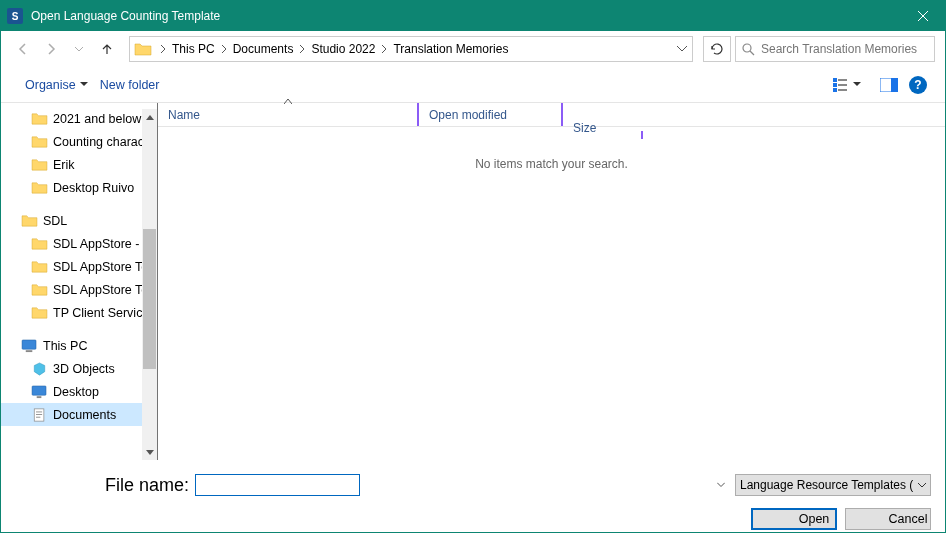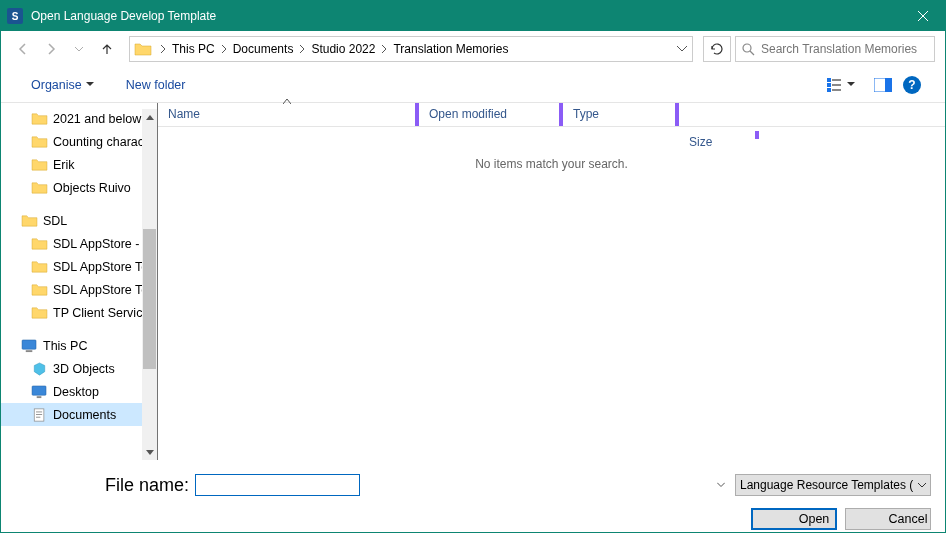--- a/index.html
+++ b/index.html
@@ -14,40 +14,40 @@
 .addr-bar { flex: 1; height: 26px; border: 1px solid #ccc; display: flex; align-items: center; margin: 0 6px; background: #fff; }
 .addr-folder-icon { width: 22px; height: 22px; display: flex; align-items: center; justify-content: center; margin: 0 2px; }
 .crumb { display: flex; align-items: center; cursor: pointer; padding: 0 2px; font-size: 12px; color: #000; }
 .crumb-sep { color: #666; padding: 0 4px; font-size: 10px; display: flex; align-items: center; }
 .crumb-sep svg { display: block; }
 .addr-dropdown { margin-left: auto; width: 20px; height: 24px; display: flex; align-items: center; justify-content: center; color: #555; cursor: pointer; }
 .refresh-btn { width: 28px; height: 26px; border: 1px solid #ccc; display: flex; align-items: center; justify-content: center; cursor: pointer; }
 .search-box { width: 200px; height: 26px; border: 1px solid #ccc; display: flex; align-items: center; margin-left: 0; padding: 0 6px; }
 .search-box input { border: none; outline: none; flex: 1; font-size: 12px; color: #555; }
 .search-box .search-icon { color: #888; margin-right: 6px; }
-.toolbar { height: 36px; display: flex; align-items: center; padding: 0 24px; border-bottom: 1px solid #e5e5e5; background: #fff; }
+.toolbar { height: 36px; display: flex; align-items: center; padding: 0 18px; border-bottom: 1px solid #e5e5e5; background: #fff; }
 .toolbar-btn { padding: 4px 6px; font-size: 12.5px; color: #1a4ba0; cursor: pointer; display: flex; align-items: center; gap: 4px; border-radius: 2px; }
 .toolbar-spacer { flex: 1; }
 .toolbar-icon-btn { width: 28px; height: 26px; display: flex; align-items: center; justify-content: center; cursor: pointer; border-radius: 2px; }
 .view-btn { display: flex; align-items: center; gap: 2px; padding: 2px 4px; cursor: pointer; border-radius: 2px; }
 .help-btn { width: 18px; height: 18px; border-radius: 50%; background: #0067c0; color: #fff; display: flex; align-items: center; justify-content: center; font-size: 12px; font-weight: bold; cursor: pointer; margin-left: 6px; }
 .content { display: flex; height: 357px; }
 .tree { width: 157px; overflow: hidden; border-right: 1px solid #737373; font-size: 12.5px; position: relative; }
 .tree-inner { padding-top: 4px; }
 .tree-item { display: flex; align-items: center; height: 23px; padding-left: 24px; cursor: pointer; white-space: nowrap; overflow: hidden; gap: 5px; }
 .tree-item.selected { background: #cce8ff; }
 .tree-item.indent2 { padding-left: 30px; }
 .tree-item.heading { padding-left: 20px; margin-top: 10px; }
 .folder-icon { width: 17px; height: 14px; flex-shrink: 0; }
 .tree-scrollbar { position: absolute; right: 0; top: 6px; bottom: 0; width: 15px; background: #f0f0f0; }
 .tree-scroll-up, .tree-scroll-down { height: 16px; display: flex; align-items: center; justify-content: center; color: #555; cursor: pointer; font-size: 9px; }
 .tree-scroll-thumb { position: absolute; left: 1px; right: 1px; top: 120px; height: 140px; background: #c0c0c0; border-radius: 0; }
 .filelist { flex: 1; position: relative; }
 .filelist-header { display: flex; height: 24px; border-bottom: 1px solid #e5e5e5; font-size: 12px; color: #34578c; }
-.filelist-header > div { padding: 4px 10px; border-right: 4px solid #8b5cf6; cursor: pointer; display: flex; align-items: flex-start; gap: 4px; }
+.filelist-header > div { padding: 4px 10px; border-right: 2px solid #8b5cf6; cursor: pointer; display: flex; align-items: flex-end; gap: 4px; }
 .col-name { width: 261px; position: relative; }
 .col-sort { position: absolute; top: -4px; left: 50%; transform: translateX(-50%); color: #555; font-size: 9px; }
 .col-date { width: 144px; }
 .col-type { width: 116px; }
 .col-size { width: 80px; margin-top: 28px; }
 .empty-msg { text-align: center; color: #666; font-size: 12px; padding: 30px; }
 .bottom { padding: 14px 14px; background: #fff; }
 .filename-row { display: flex; align-items: center; gap: 6px; margin-bottom: 12px; }
 .filename-label { font-size: 18px; color: #000; width: 174px; text-align: right; }
 .filename-input { flex: 1; height: 22px; border: 1px solid #0067c0; outline: none; padding: 0 4px; font-size: 12px; }
@@ -57,21 +57,21 @@
 .button-row { display: flex; justify-content: flex-end; gap: 8px; }
 .dlg-btn { width: 86px; height: 22px; border: 1px solid #adadad; background: #e1e1e1; font-size: 12.5px; cursor: pointer; display: flex; align-items: center; justify-content: center; padding-left: 40px; }
 .dlg-btn.primary { border: 1px solid #0067c0; background: #e1e1e1; box-shadow: inset 0 0 0 1px #0067c0; }
 svg { display: block; }
 </style>
 </head>
 <body>
 
 <div class="titlebar">
   <div class="app-icon">S</div>
-  <div class="title">Open Language Develop Template</div>
+  <div class="title">Open Language Counting Template</div>
   <div class="close">
     <svg width="10" height="10" viewBox="0 0 10 10">
         <path d="M0 0 L10 10 M10 0 L0 10" stroke="#fff" stroke-width="1"></path>
       </svg>
   </div>
 </div>
 
 <div class="navbar">
   <div class="nav-btn">
     <svg width="14" height="14" viewBox="0 0 14 14">
@@ -146,21 +146,21 @@
   </div>
 </div>
 
 <div class="toolbar">
   <div class="toolbar-btn">
     <span>Organise</span>
     <svg width="8" height="5" viewBox="0 0 8 5">
         <path d="M0 0 L4 4 L8 0" fill="#333"></path>
       </svg>
   </div>
-  <div class="toolbar-btn" style="margin-left:20px">
+  <div class="toolbar-btn" style="">
     <span>New folder</span>
   </div>
   <div class="toolbar-spacer"></div>
   <div class="view-btn">
     <svg width="18" height="14" viewBox="0 0 18 14">
       <rect x="0" y="0" width="4" height="4" fill="#1a73e8"></rect>
         <rect x="0" y="5" width="4" height="4" fill="#1a73e8"></rect>
         <rect x="0" y="10" width="4" height="4" fill="#1a73e8"></rect>
       <rect x="5" y="1" width="9" height="2" fill="#888"></rect>
         <rect x="5" y="6" width="9" height="2" fill="#888"></rect>
@@ -197,21 +197,21 @@
       <div class="tree-item indent2">
         <svg class="folder-icon" viewBox="0 0 18 15">
             <path d="M1 3 L1 13 L17 13 L17 4 L8 4 L6 2 L1 2 Z" fill="#ffd76b" stroke="#d4a52a" stroke-width="0.5"></path>
           </svg>
         <span>Erik</span>
       </div>
       <div class="tree-item indent2">
         <svg class="folder-icon" viewBox="0 0 18 15">
             <path d="M1 3 L1 13 L17 13 L17 4 L8 4 L6 2 L1 2 Z" fill="#ffd76b" stroke="#d4a52a" stroke-width="0.5"></path>
           </svg>
-        <span>Objects Ruivo</span>
+        <span>Desktop Ruivo</span>
       </div>
       <div class="tree-item heading">
         <svg class="folder-icon" viewBox="0 0 18 15">
             <path d="M1 3 L1 13 L17 13 L17 4 L8 4 L6 2 L1 2 Z" fill="#ffd76b" stroke="#d4a52a" stroke-width="0.5"></path>
           </svg>
         <span>SDL</span>
       </div>
       <div class="tree-item indent2">
         <svg class="folder-icon" viewBox="0 0 18 15">
             <path d="M1 3 L1 13 L17 13 L17 4 L8 4 L6 2 L1 2 Z" fill="#ffd76b" stroke="#d4a52a" stroke-width="0.5"></path>
@@ -287,23 +287,20 @@
         <span class="col-sort">
           <svg width="8" height="5">
               <path d="M0 5 L4 0 L8 5" fill="none" stroke="#555" stroke-width="1"></path>
             </svg>
         </span>
         <span>Name</span>
       </div>
       <div class="col-date">
           <span>Open modified</span>
         </div>
-      <div class="col-type">
-          <span>Type</span>
-        </div>
       <div class="col-size">
           <span>Size</span>
         </div>
     </div>
     <div class="empty-msg">No items match your search.</div>
   </div>
 </div>
 
 <div class="bottom">
   <div class="filename-row">

